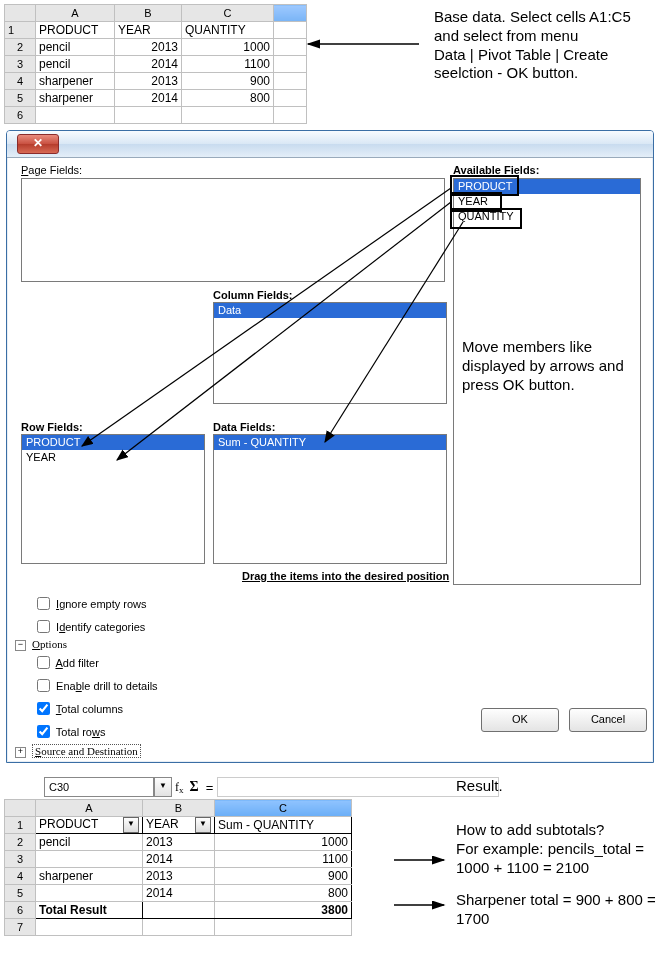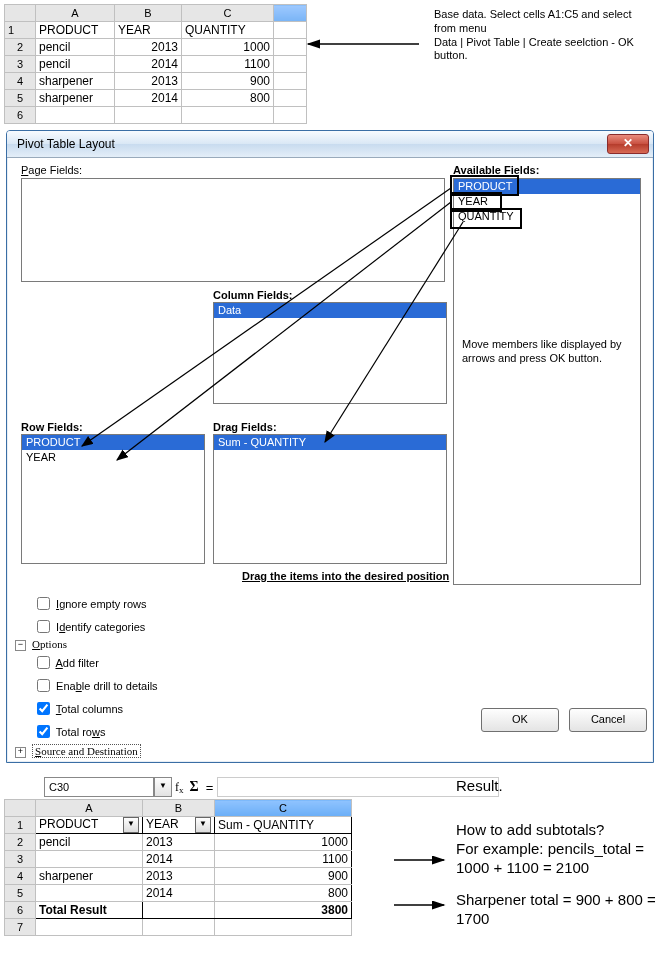--- a/index.html
+++ b/index.html
@@ -41,21 +41,21 @@
     width: 24px;
   }
   .colA { width: 72px; }
   .colB { width: 60px; text-align: right; }
   .colC { width: 85px; text-align: right; }
   .hdrrow td { text-align: left !important; }
   .hdrrow .colC { text-align: left !important; }
 
   .annot {
     font-family: Arial, sans-serif;
-    font-size: 11px;
+    font-size: 15px;
     line-height: 1.25;
   }
 
   
   .dlg {
     position: relative;
     margin: 18px 0 6px 2px;
     width: 646px;
     border: 1px solid #3a6ea5;
     border-radius: 4px 4px 0 0;
@@ -181,21 +181,21 @@
     pointer-events:none;
   }
 
   
   .arrows { position:absolute; left:0; top:0; pointer-events:none; }
 
   .dlg-side-annot{
     position:absolute;
     left:455px; top:180px;
     width:180px;
-    font-size:11px;
+    font-size:15px;
     font-family: Arial;
     line-height:1.25;
   }
 
   
   .resultwrap { margin-top:14px; position:relative; }
   .cellref {
     display:inline-block;
     border:1px solid #888; background:#fff;
     width:100px; height:18px;
@@ -309,29 +309,28 @@
       </marker>
     </defs>
     <line x1="415" y1="40" x2="304" y2="40" stroke="#000" stroke-width="1.5" marker-end="url(#ah1)"></line>
   </svg>
 
   <div class="annot" style="position:absolute; left:430px; top:4px; width:220px;" id="annot1">Base data. Select cells A1:C5 and select from menu<br>Data | Pivot Table | Create seelction -  OK button.</div>
 </div>
 
 <div class="dlg">
   <div class="dlg-titlebar">
-    <span class="title">Pivot Table Layout</span>
     <div class="closex">✕</div>
   </div>
   <div class="dlg-body">
     <span class="lbl lbl-page"><span class="underline-letter">P</span>age Fields:</span>
     <span class="lbl lbl-avail">Available Fields:</span>
     <span class="lbl lbl-col">Column Fields:</span>
     <span class="lbl lbl-row">Row Fields:</span>
-    <span class="lbl lbl-data">Drag Fields:</span>
+    <span class="lbl lbl-data">Data Fields:</span>
 
     <div class="listbox pagefields"></div>
 
     <div class="listbox availfields">
       <div class="listitem sel">PRODUCT</div>
       <div class="listitem">YEAR</div>
       <div class="listitem">QUANTITY</div>
     </div>
 
     <div class="listbox colfields">

